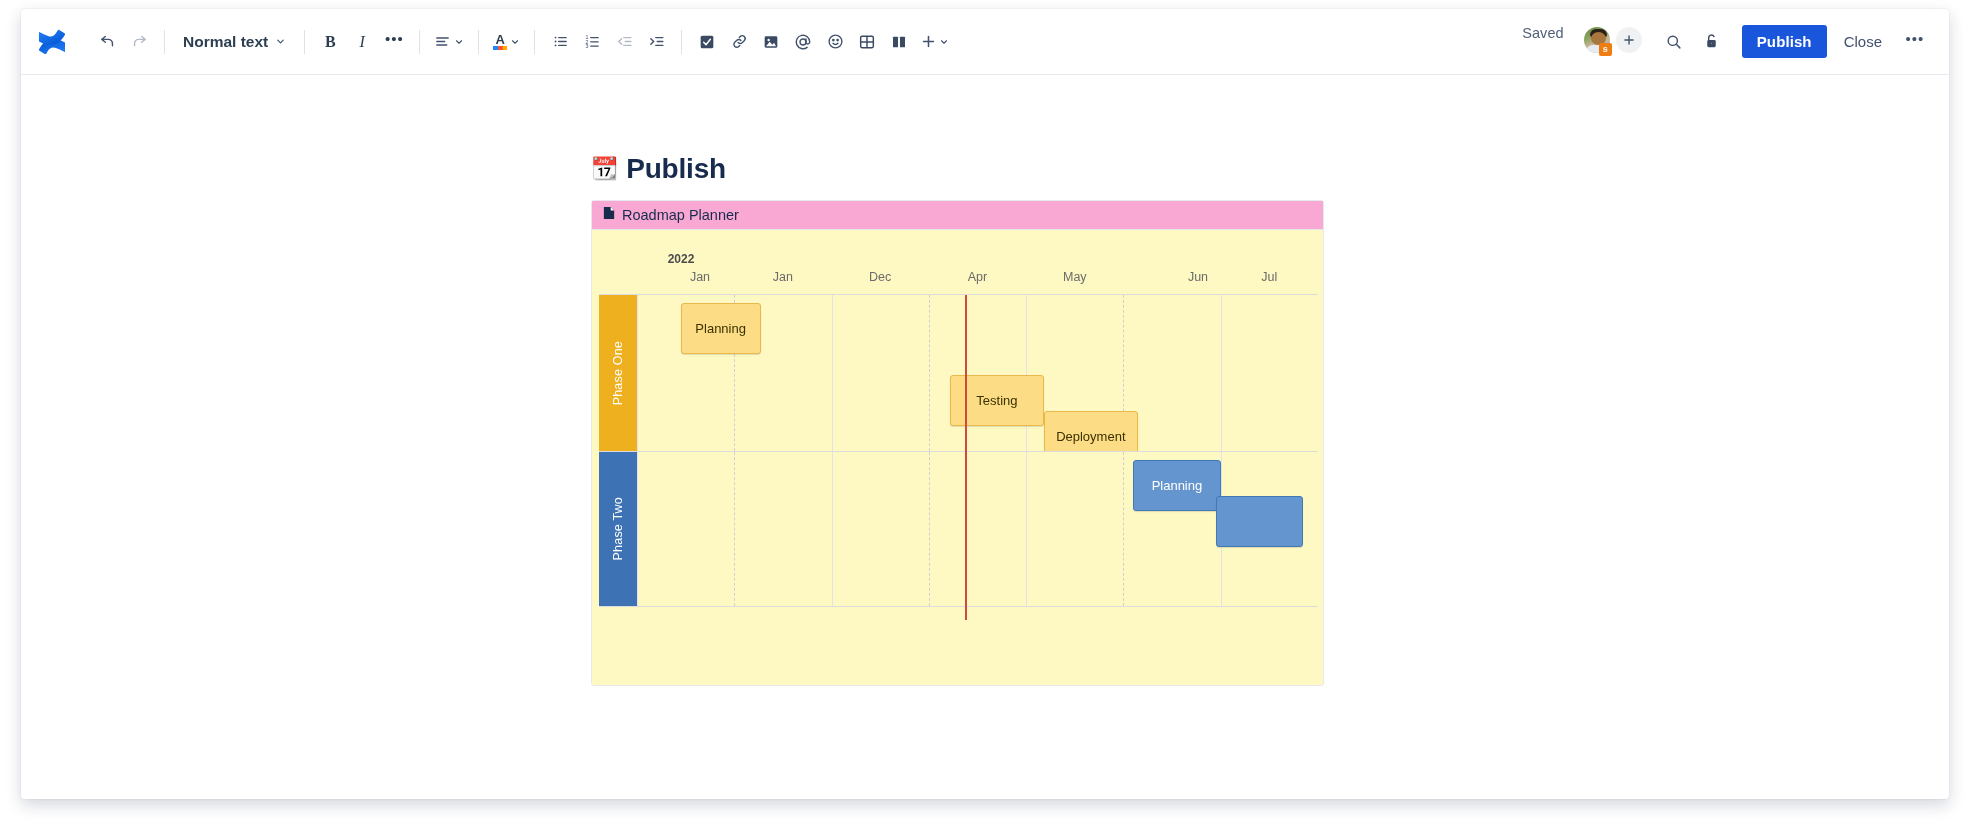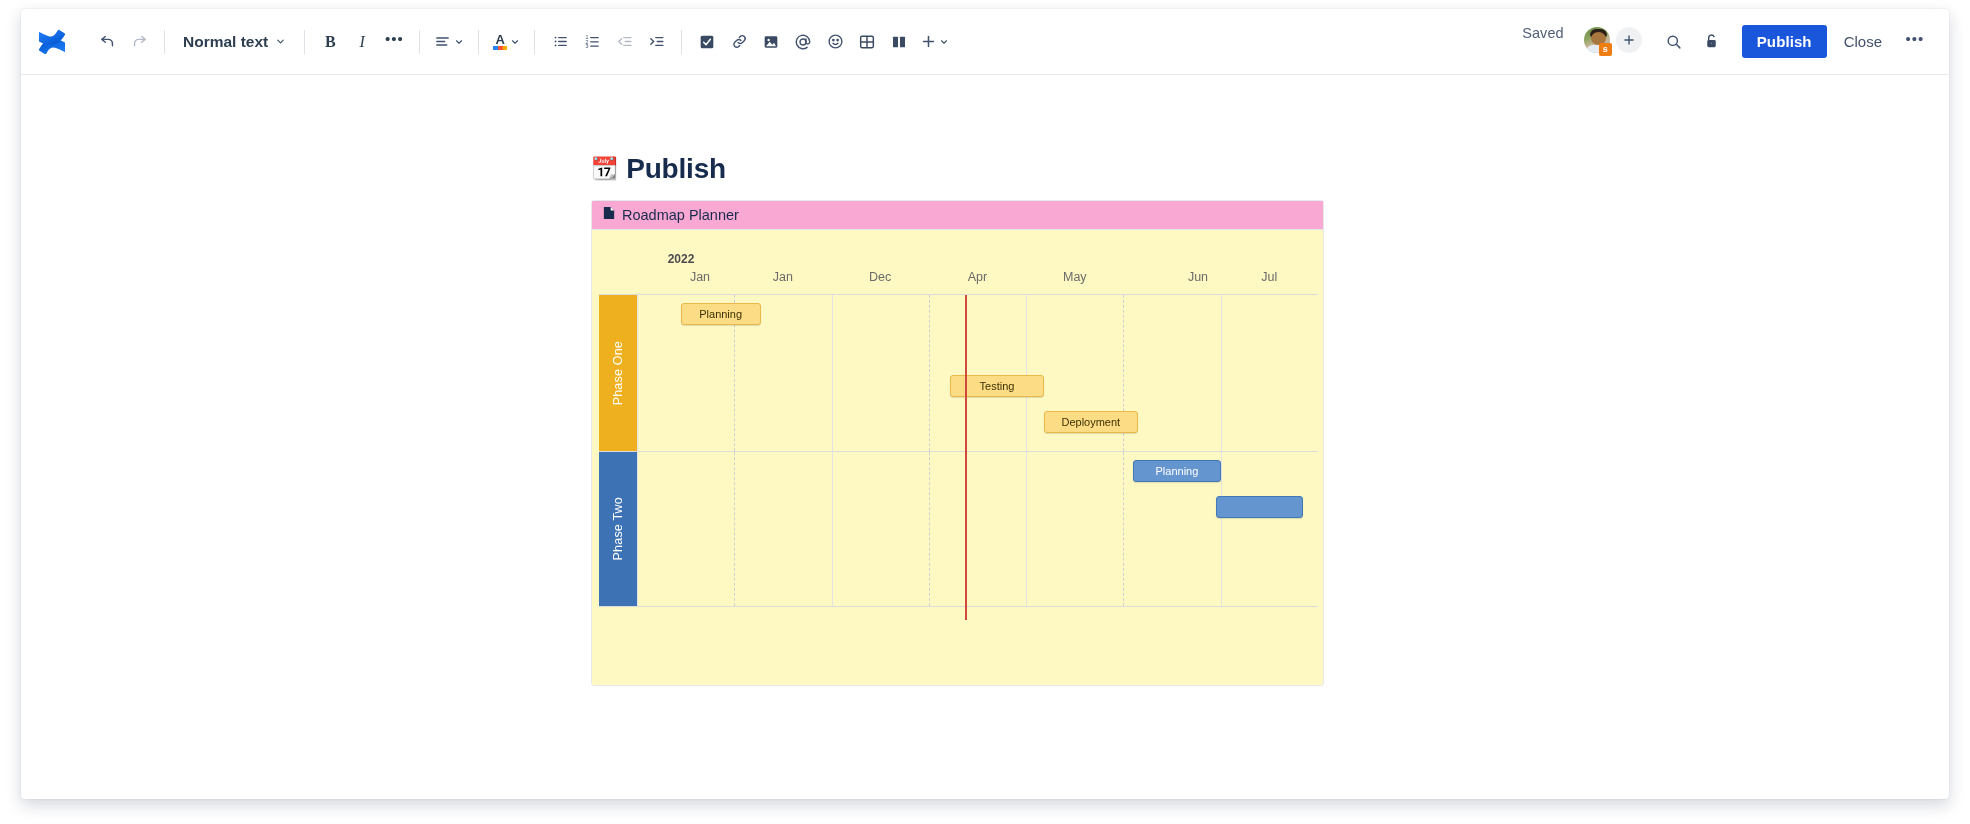--- a/index.html
+++ b/index.html
@@ -236,24 +236,24 @@
     width: 1px;
   }
   .gline.solid { background: #e3e3e3; }
   .gline.dash {
     border-left: 1px dashed #d0d0d0;
     width: 0;
   }
 
   .bar {
     position: absolute;
-    height: 22px;
+    height: 51px;
     border-radius: 3px;
     display: flex; align-items: center; justify-content: center;
-    font-size: 11px;
+    font-size: 13px;
     box-shadow: 0 1px 1px rgba(0,0,0,0.12);
     cursor: pointer;
     overflow: hidden;
     white-space: nowrap;
   }
   .bar.amber {
     background: #fcdd86;
     border: 1px solid #e8b84b;
     color: #3b3000;
   }

